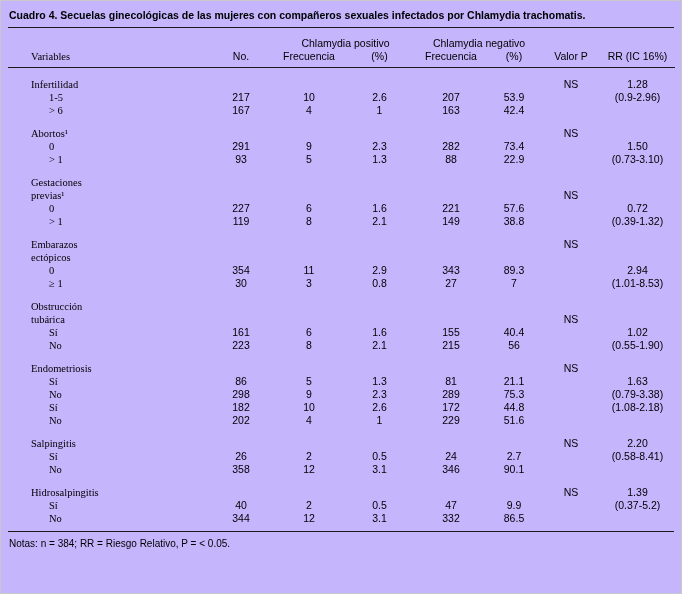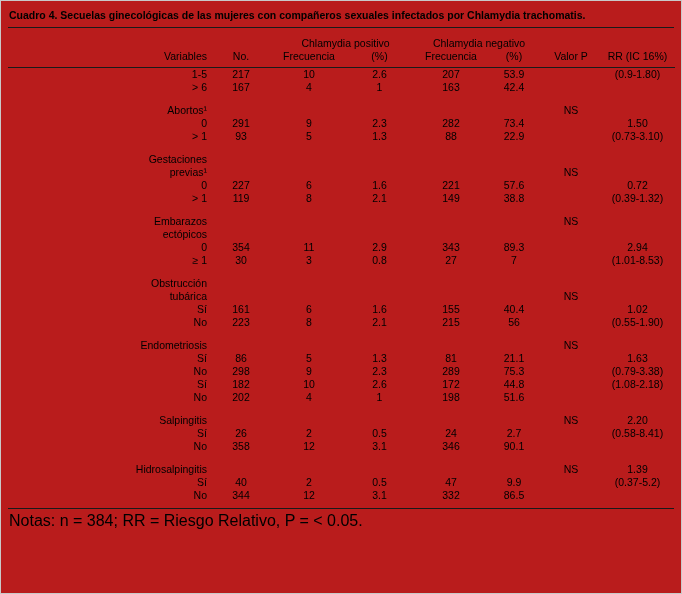--- a/index.html
+++ b/index.html
@@ -1,20 +1,20 @@
 <!DOCTYPE html>
 <html><head>
 <meta charset="utf-8">
 <style>
   html, body { margin: 0; padding: 0; background: #f4f4f4; }
   .page {
     width: 682px;
     height: 594px;
     margin: 0 auto;
-    background: #b91c1c;
+    background: #c4b5fd;
     border: 1px solid #c9c9c9;
     box-sizing: border-box;
     font-family: "Liberation Sans", sans-serif;
     color: #000;
     overflow: hidden;
   }
   .title {
     font-size: 10.5px;
     font-weight: bold;
     padding: 8px 8px 6px 8px;
@@ -37,26 +37,26 @@
     font-size: 10.5px;
     font-weight: normal;
     height: 13px;
     line-height: 13px;
     text-align: center;
     white-space: nowrap;
     overflow: visible;
   }
   thead tr.h1 th { padding-top: 9px; }
   thead tr.h2 th { border-bottom: 1px solid #1a1a1a; padding-bottom: 4px; }
-  .var-col { text-align: right; padding-left: 23px; }
+  .var-col { text-align: left; padding-left: 23px; font-family: Liberation Serif, serif; }
   td.indent { padding-left: 41px; }
   tbody tr.group-start td { padding-top: 10px; }
   .bottom-rule { margin-top: 6px; }
   .notes {
-    font-size: 16px;
+    font-size: 10px;
     padding: 6px 4px 0 8px;
     line-height: 12px;
   }
 </style>
 </head>
 <body>
 
 <div class="page">
 
   <div class="title">Cuadro 4. Secuelas ginecológicas de las mujeres con compañeros sexuales infectados por Chlamydia trachomatis.</div>
@@ -88,29 +88,39 @@
         <th>No.</th>
         <th>Frecuencia</th>
         <th>(%)</th>
         <th>Frecuencia</th>
         <th>(%)</th>
         <th>Valor P</th>
         <th>RR (IC 16%)</th>
       </tr>
     </thead>
     <tbody id="tbody">
+        <tr class="group-start">
+          <td class="var-col">Infertilidad</td>
+          <td></td>
+          <td></td>
+          <td></td>
+          <td></td>
+          <td></td>
+          <td>NS</td>
+          <td>1.28</td>
+        </tr>
         <tr>
           <td class="var-col indent">1-5</td>
           <td>217</td>
           <td>10</td>
           <td>2.6</td>
           <td>207</td>
           <td>53.9</td>
           <td></td>
-          <td>(0.9-1.80)</td>
+          <td>(0.9-2.96)</td>
         </tr>
         <tr>
           <td class="var-col indent">&gt; 6</td>
           <td>167</td>
           <td>4</td>
           <td>1</td>
           <td>163</td>
           <td>42.4</td>
           <td></td>
           <td></td>
@@ -303,21 +313,21 @@
           <td>172</td>
           <td>44.8</td>
           <td></td>
           <td>(1.08-2.18)</td>
         </tr>
         <tr>
           <td class="var-col indent">No</td>
           <td>202</td>
           <td>4</td>
           <td>1</td>
-          <td>198</td>
+          <td>229</td>
           <td>51.6</td>
           <td></td>
           <td></td>
         </tr>
         <tr class="group-start">
           <td class="var-col">Salpingitis</td>
           <td></td>
           <td></td>
           <td></td>
           <td></td>

